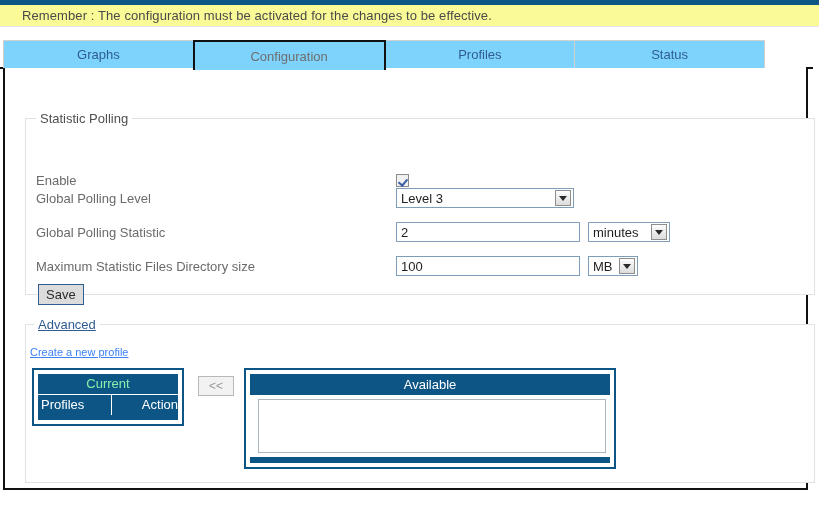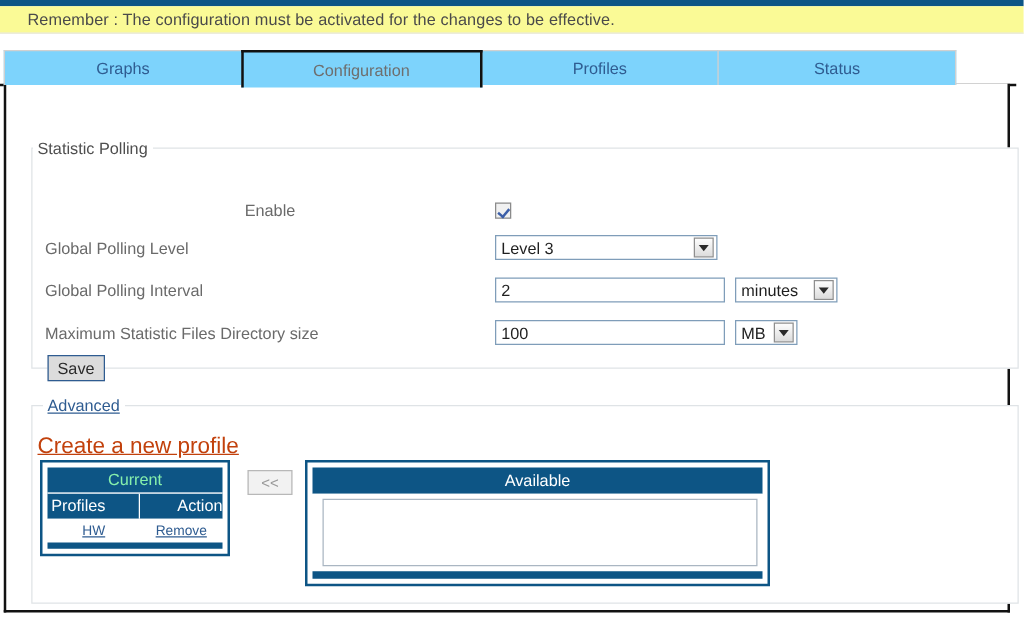--- a/index.html
+++ b/index.html
@@ -103,20 +103,21 @@
   fieldset {
     border: 1px solid #dfe3e6;
     margin: 0;
     padding: 0;
     box-sizing: border-box;
     background: #ffffff;
   }
   legend {
     font-size: 13px;
     padding: 0 4px;
+    margin-left: 10px;
   }
 
   .fs-polling {
     position: absolute;
     left: 20px; top: 44px;
     width: 790px;
     height: 184px;
   }
   .fs-polling legend { color: #4f4f4f; }
 
@@ -133,21 +134,21 @@
   }
 
   
   .form-row {
     position: absolute;
     left: 10px;
     height: 24px;
     display: flex;
     align-items: center;
   }
-  .row-enable   { top: 30px; text-align: center; }
+  .row-enable   { top: 42px; }
   .row-level    { top: 60px; }
   .row-interval { top: 94px; }
   .row-maxsize  { top: 128px; }
 
   .field-label {
     font-size: 13px;
     color: #6a6a6a;
     width: 360px;
     white-space: nowrap;
   }
@@ -240,22 +241,22 @@
     align-items: center;
     justify-content: center;
     padding: 0 7px;
     font-family: "Liberation Sans", sans-serif;
   }
 
   
   .create-link {
     position: absolute;
     left: 4px; top: 14px;
-    font-size: 18px;
-    color: #c2410c;
+    font-size: 11px;
+    color: #3b82f6;
     text-decoration: underline;
     white-space: nowrap;
     text-align: center;
   }
 
   .profiles-area {
     position: absolute;
     left: 6px; top: 36px;
     display: flex;
     align-items: flex-start;
@@ -395,21 +396,21 @@
 
     <div class="form-row row-level">
       <span class="field-label">Global Polling Level</span>
       <span class="select select-level">
         <span class="sel-value">Level 3</span>
         <span class="arrow-box"></span>
       </span>
     </div>
 
     <div class="form-row row-interval">
-      <span class="field-label">Global Polling Interval</span>
+      <span class="field-label">Global Polling Statistic</span>
       <span class="text-input input-interval">2</span>
       <span class="ctrl-gap"></span>
       <span class="select select-unit-min">
         <span class="sel-value">minutes</span>
         <span class="arrow-box"></span>
       </span>
     </div>
 
     <div class="form-row row-maxsize">
       <span class="field-label">Maximum Statistic Files Directory size</span>
@@ -430,24 +431,20 @@
     <div class="create-link">Create a new profile</div>
 
     <div class="profiles-area">
 
       <div class="current-box">
         <div class="current-header">Current</div>
         <div class="current-cols">
           <div class="col-head profiles">Profiles</div>
           <div class="col-head action">Action</div>
         </div>
-        <div class="current-row">
-          <div class="cell profiles">HW</div>
-          <div class="cell action">Remove</div>
-        </div>
         <div class="current-footer"></div>
       </div>
 
       <div class="move-button">&lt;&lt;</div>
 
       <div class="available-box">
         <div class="available-header">Available</div>
         <div class="available-listwrap">
           <div class="available-list"></div>
         </div>

